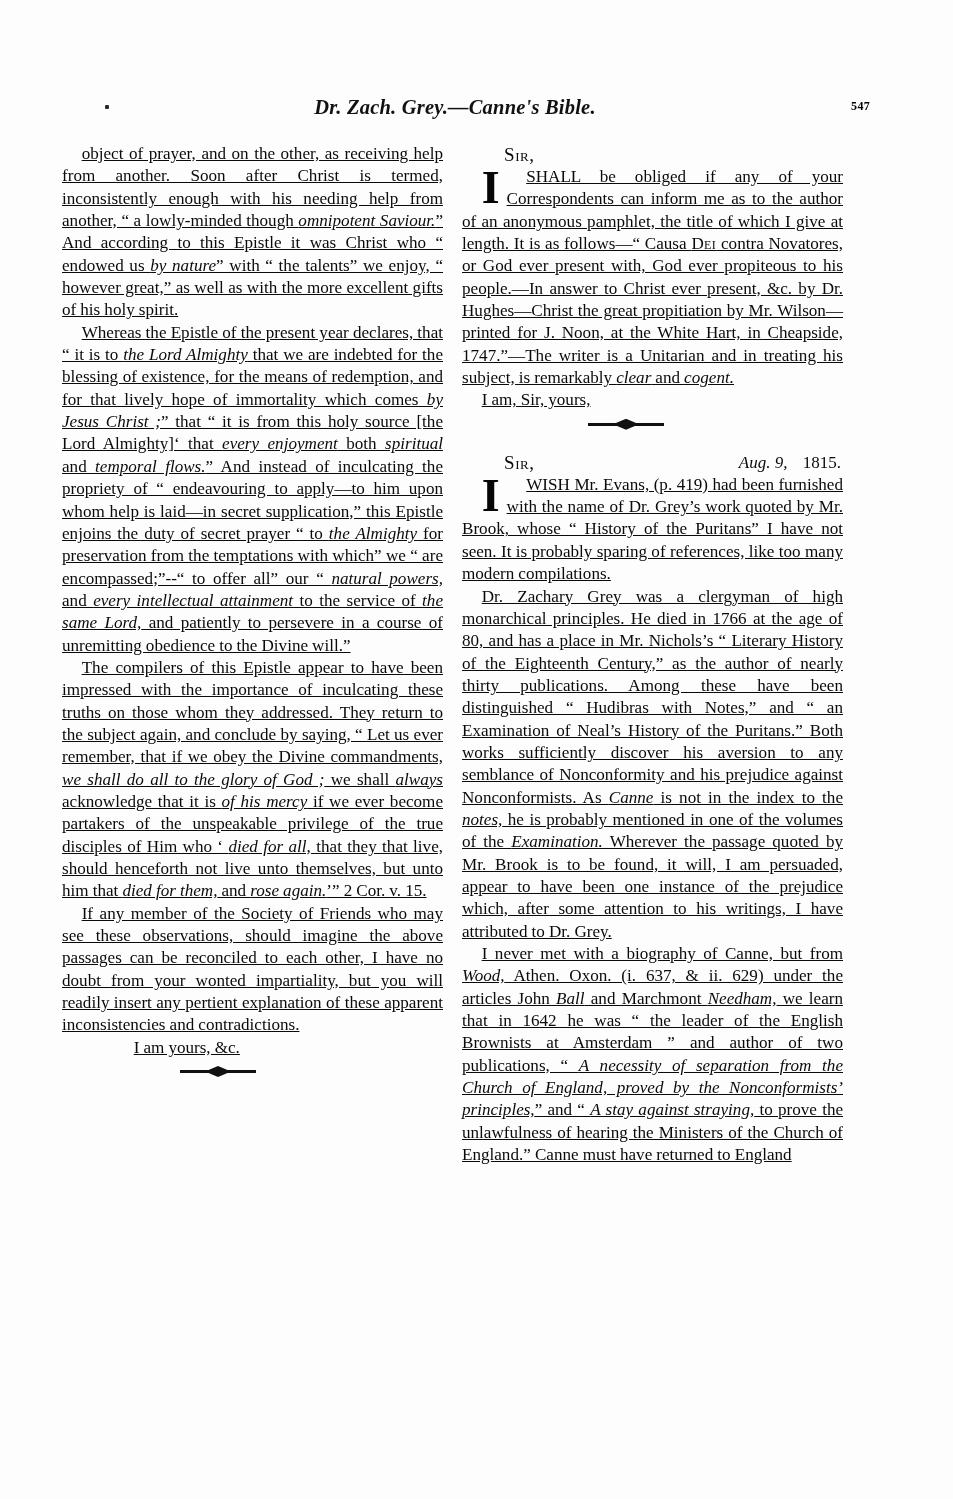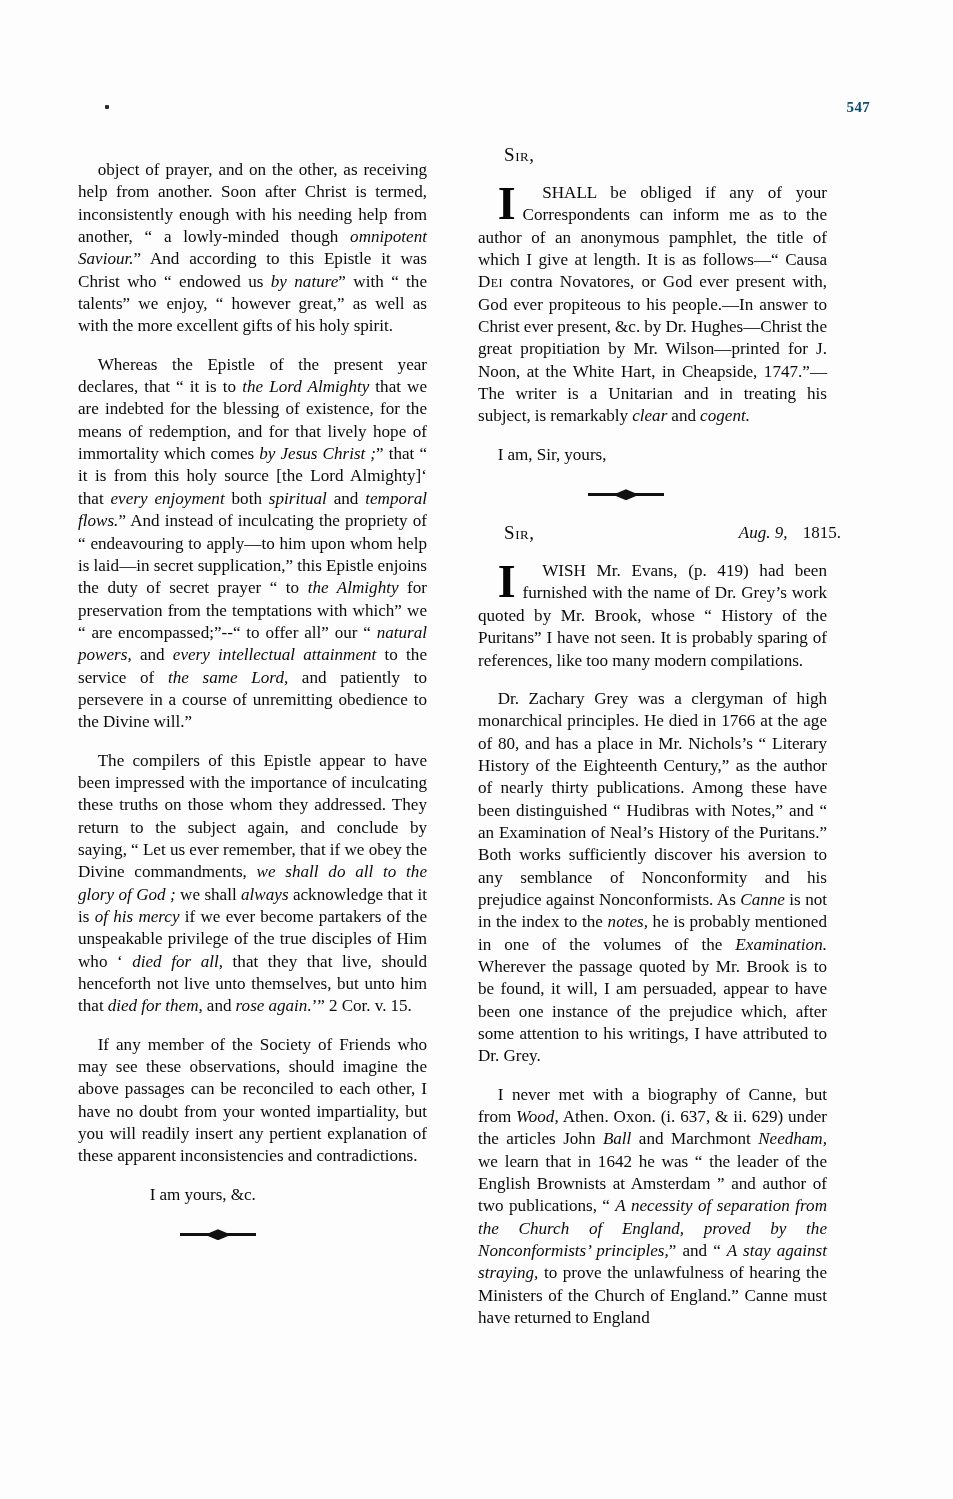--- a/index.html
+++ b/index.html
@@ -52,44 +52,45 @@
     font-weight: bold;
     font-size: 20.5px;
     letter-spacing: 0.2px;
     color: #111;
   }
   .runhead-folio {
     position: absolute;
     right: 43px;
     top: 3px;
     font-weight: bold;
-    font-size: 15px;
+    font-size: 12px;
     letter-spacing: 0.3px;
-    color: #0c4a6e;
+    color: #000000;
     text-align: right;
   }
 
   
   .col {
     position: absolute;
     top: 143px;
     width: 381px;
   }
   .col-left  { left: 62px; }
   .col-right { left: 462px; }
 
   .col p {
-    margin: 16px;
+    margin: 0;
     text-align: justify;
     text-justify: inter-word;
     font-size: 17.1px;
     line-height: 22.35px;
     text-indent: 1.15em;
     hyphens: none;
     word-spacing: -0.2px;
+    text-decoration: underline;
   }
 
   i, em { font-style: italic; }
 
   
   .salut {
     display: block;
     font-variant: small-caps;
     font-size: 19px;
     letter-spacing: 0.6px;
@@ -195,20 +196,21 @@
   .gap-sm { height: 13px; }
 </style>
 </head>
 <body>
 
 <div class="page">
 
   <div class="speck"></div>
 
   <div class="runhead">
+    <div class="runhead-title">Dr. Zach. Grey.—Canne's Bible.</div>
     <div class="runhead-folio">547</div>
   </div>
 
   <div class="col col-left">
 
     <p>object of prayer, and on the other, as receiving help from another. Soon after Christ is termed, inconsistently enough with his needing help from another, “ a lowly-minded though <i>omnipotent Saviour.</i>” And according to this Epistle it was Christ who “ endowed us <i>by nature</i>” with “ the talents” we enjoy, “ however great,” as well as with the more excellent gifts of his holy spirit.</p>
     <p>Whereas the Epistle of the present year declares, that “ it is to <i>the Lord Almighty</i> that we are indebted for the blessing of existence, for the means of redemption, and for that lively hope of immortality which comes <i>by Jesus Christ ;</i>” that “ it is from this holy source [the Lord Almighty]‘ that <i>every enjoyment</i> both <i>spiritual</i> and <i>temporal flows.</i>” And instead of inculcating the propriety of “ endeavouring to apply—to him upon whom help is laid—in secret supplication,” this Epistle enjoins the duty of secret prayer “ to <i>the Almighty</i> for preservation from the temptations with which” we “ are encompassed;”--“ to offer all” our “ <i>natural powers,</i> and <i>every intellectual attainment</i> to the service of <i>the same Lord,</i> and patiently to persevere in a course of unremitting obedience to the Divine will.”</p>
     <p>The compilers of this Epistle appear to have been impressed with the importance of inculcating these truths on those whom they addressed. They return to the subject again, and conclude by saying, “ Let us ever remember, that if we obey the Divine commandments, <i>we shall do all to the glory of God ;</i> we shall <i>always</i> acknowledge that it is <i>of his mercy</i> if we ever become partakers of the unspeakable privilege of the true disciples of Him who ‘ <i>died for all,</i> that they that live, should henceforth not live unto themselves, but unto him that <i>died for them,</i> and <i>rose again.</i>’” 2 Cor. v. 15.</p>
     <p>If any member of the Society of Friends who may see these observations, should imagine the above passages can be reconciled to each other, I have no doubt from your wonted impartiality, but you will readily insert any pertient explanation of these apparent inconsistencies and contradictions.</p>
 

